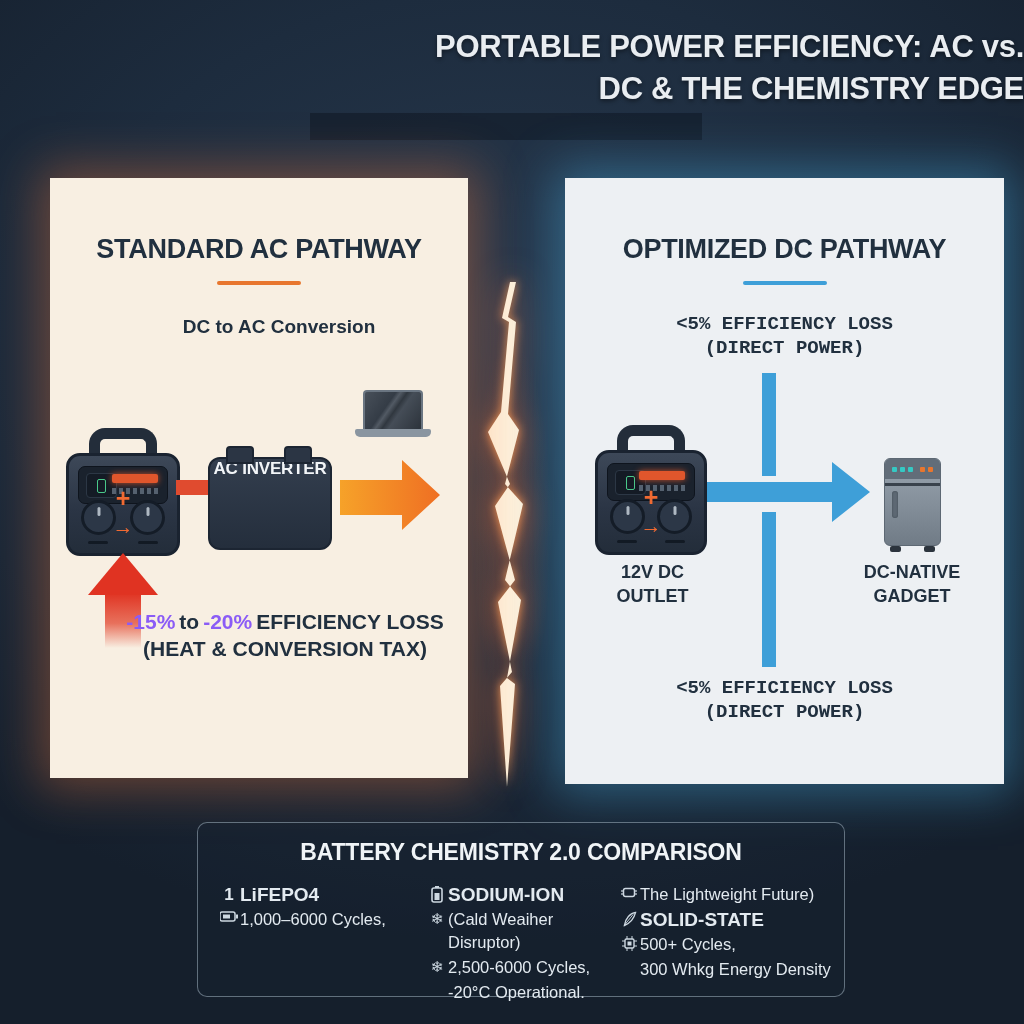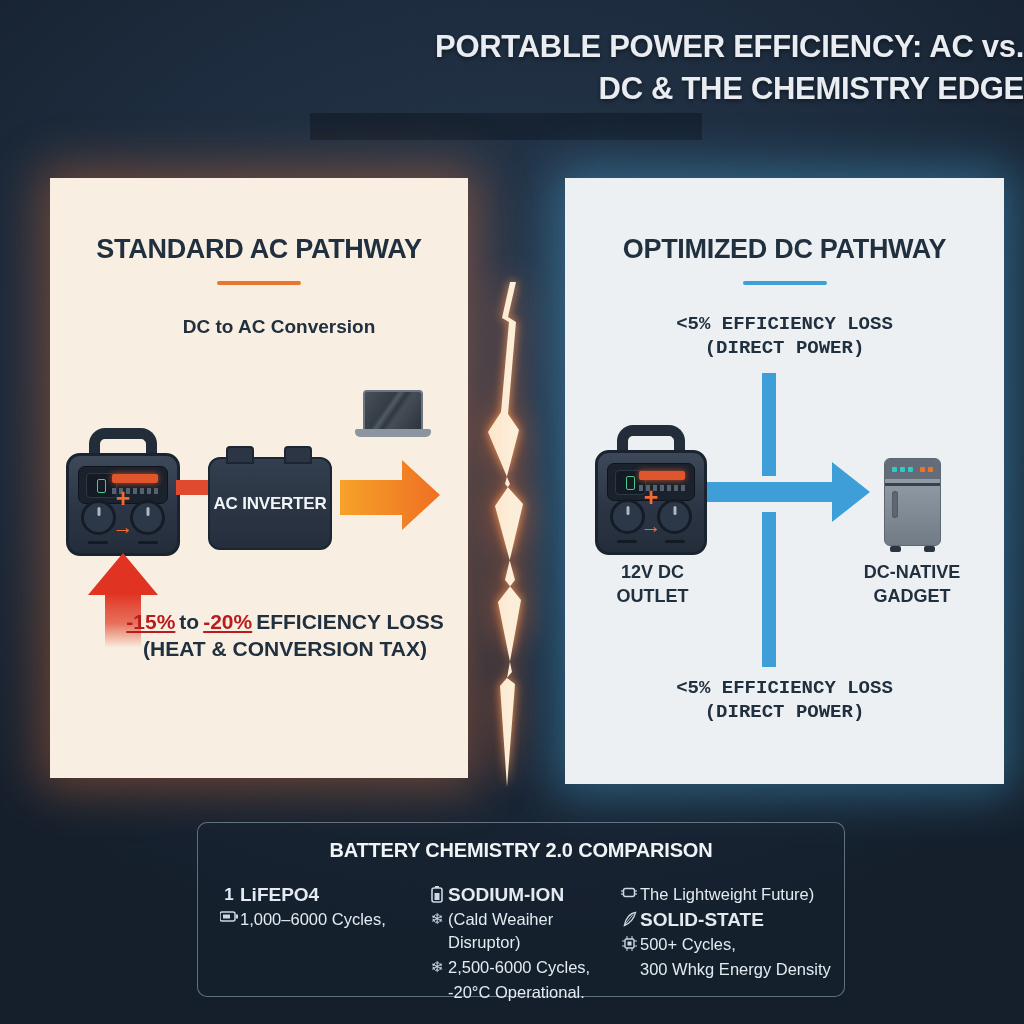--- a/index.html
+++ b/index.html
@@ -55,34 +55,34 @@
   .ps-under{position:absolute;bottom:9px;width:20px;height:3px;background:#121a24;border-radius:2px;}
   .ps-under-l{left:19px;} .ps-under-r{right:19px;}
   .ps-plus{position:absolute;left:50%;transform:translateX(-50%);bottom:42px;
          color:#f06a32;font-size:25px;font-weight:700;line-height:1;}
   .ps-go{position:absolute;left:50%;transform:translateX(-50%);bottom:16px;
          color:#f06a32;font-size:21px;font-weight:700;line-height:1;}
   
   .connector{position:absolute;left:126px;top:302px;width:36px;height:15px;background:#e04b2f;}
   .inverter{position:absolute;left:158px;top:279px;width:120px;height:89px;
          background:linear-gradient(180deg,#333e4e,#242e3c);border:2px solid #1c2532;
-         border-radius:12px;display:flex;align-items:center;justify-content:center;}
+         border-radius:12px;display:flex;justify-content:center;}
   .inv-label{color:#f2f5f8;font-weight:700;font-size:17px;letter-spacing:-0.2px;}
   .inv-term{position:absolute;top:-13px;width:24px;height:14px;background:#2b3544;
          border:2px solid #1c2532;border-radius:4px 4px 0 0;}
   .inv-term-1{left:16px;} .inv-term-2{left:74px;}
   .laptop{position:absolute;left:305px;top:212px;width:76px;height:48px;}
   .laptop-screen{position:absolute;left:8px;top:0;width:60px;height:39px;box-sizing:border-box;
          border:2.5px solid #6a7581;border-bottom:none;border-radius:4px 4px 0 0;
          background:linear-gradient(125deg,#48505a 0%,#343c46 38%,#525a64 44%,#30373f 52%,#454d57 60%,#2c333b 100%);}
   .laptop-base{position:absolute;left:0;top:39px;width:76px;height:8px;background:#8a95a0;
          border-radius:2px 2px 5px 5px;}
   .loss-text{position:absolute;left:70px;top:430px;width:330px;text-align:center;
          font-weight:700;font-size:21px;line-height:27px;color:#21303f;}
-  .loss-red{color:#b91c1c;text-decoration:underline;}
+  .loss-red{color:#8b5cf6;}
   .loss-text .sp{margin:0 4px 0 0;}
   
   .vbar{position:absolute;left:197px;width:14px;background:#3e9fd8;}
   .vbar-top{top:195px;height:103px;}
   .vbar-bot{top:334px;height:155px;}
   .obj-label{position:absolute;text-align:center;color:#21303f;font-weight:700;
          font-size:18px;line-height:24px;}
   
   .fridge{position:absolute;left:319px;top:280px;width:57px;height:94px;}
   .fridge-body{position:absolute;left:0;top:0;width:57px;height:88px;border-radius:6px;
@@ -93,21 +93,21 @@
   .fridge-dot{position:absolute;top:8px;width:5px;height:5px;border-radius:1px;}
   .fridge-line{position:absolute;left:0;top:24px;width:100%;height:2.5px;background:#39424c;}
   .fridge-handle{position:absolute;left:7px;top:32px;width:6px;height:27px;background:#5d6873;
          border-radius:3px;box-shadow:inset 0 0 2px #3c454f;}
   .fridge-foot{position:absolute;bottom:0;width:11px;height:6px;background:#2c343d;border-radius:2px;}
   
   .cmp-box{position:absolute;left:197px;top:822px;width:648px;height:175px;box-sizing:border-box;
          border:1.5px solid rgba(173,192,206,.5);border-radius:10px;
          background:rgba(22,34,48,.35);}
   .cmp-heading{position:absolute;left:0;top:16px;width:100%;text-align:center;color:#f0f4f7;
-         font-weight:700;font-size:20px;letter-spacing:-0.2px;}
+         font-weight:700;font-size:23px;letter-spacing:-0.2px;}
   .cmp-col{position:absolute;top:60px;color:#e3eaf0;font-size:16.5px;}
   .cmp-col-1{left:20px;width:205px;} .cmp-col-2{left:228px;width:195px;} .cmp-col-3{left:420px;width:215px;}
   .cmp-row{display:flex;align-items:flex-start;margin-bottom:2px;line-height:23px;}
   .cmp-ic{width:22px;flex:0 0 22px;display:flex;justify-content:center;align-items:center;
          margin-top:3px;color:#cdd8e1;font-size:15px;line-height:17px;
          font-family:"DejaVu Sans",sans-serif;}
   .cmp-name{font-weight:700;font-size:19px;}
   .cmp-num{font-weight:700;font-size:17px;color:#e3eaf0;font-family:"Liberation Sans",sans-serif;}
   
   .bolt{position:absolute;left:455px;top:282px;width:115px;height:505px;

